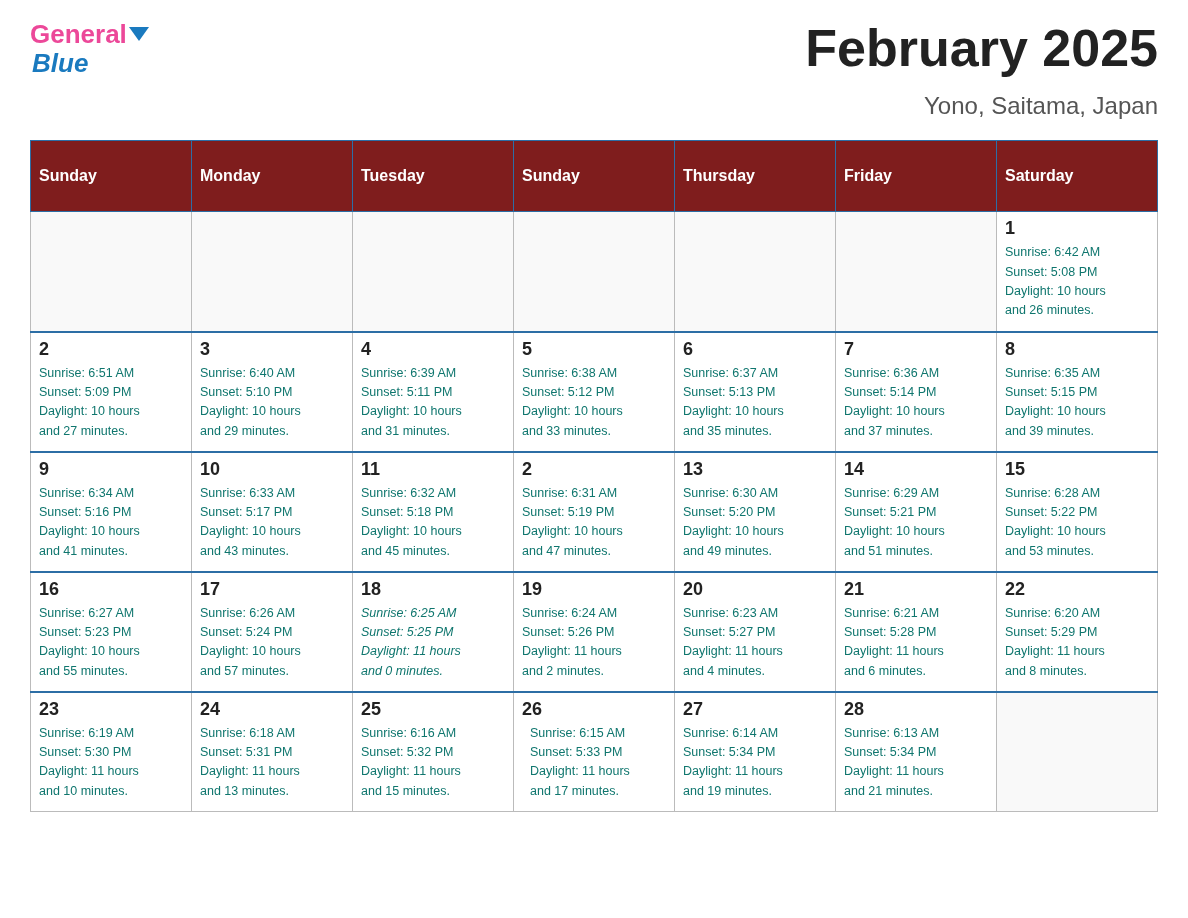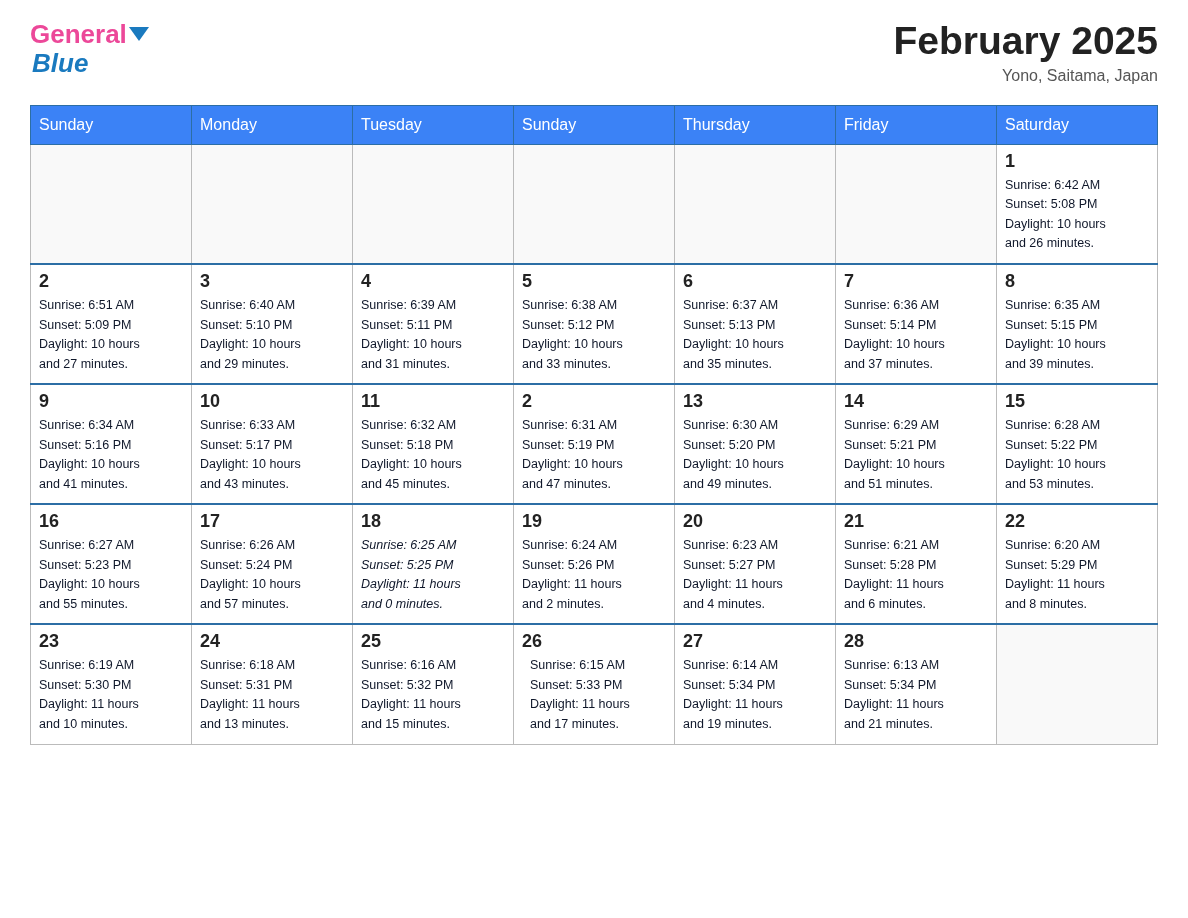--- a/index.html
+++ b/index.html
@@ -37,41 +37,41 @@
       border-top: 14px solid #1a7abf;
       margin-left: 2px;
       vertical-align: middle;
       position: relative;
       top: -2px;
     }
     .title-section {
       text-align: right;
     }
     .month-title {
-      font-size: 39px;
+      font-size: 52px;
       font-weight: bold;
       color: #222;
       line-height: 1.1;
     }
     .location {
-      font-size: 16px;
+      font-size: 24px;
       color: #555;
-      margin-top: 4px;
+      margin-top: 15px;
     }
     .calendar {
       width: 100%;
       border-collapse: collapse;
       border: 1px solid #999;
     }
     .calendar th {
-      background-color: #3b82f6;
+      background-color: #7f1d1d;
       color: #fff;
       font-size: 16px;
-      font-weight: normal;
-      padding: 10px 8px;
+      font-weight: bold;
+      padding: 26px 8px;
       text-align: left;
       border: 1px solid #2c6ea5;
     }
     .calendar td {
       width: 14.28%;
       vertical-align: top;
       padding: 6px 8px 8px 8px;
       border: 1px solid #bbb;
       font-size: 13px;
       color: #333;
@@ -80,21 +80,21 @@
     }
     .day-number {
       font-size: 18px;
       font-weight: bold;
       color: #222;
       display: block;
       margin-bottom: 4px;
     }
     .day-info {
       font-size: 12.5px;
-      color: #0f172a;
+      color: #0f766e;
       line-height: 1.55;
     }
     .empty-cell {
       background: #f9f9f9;
     }
     .row-separator td {
       border-top: 2px solid #2c6ea5;
     }
   </style>
 </head>

